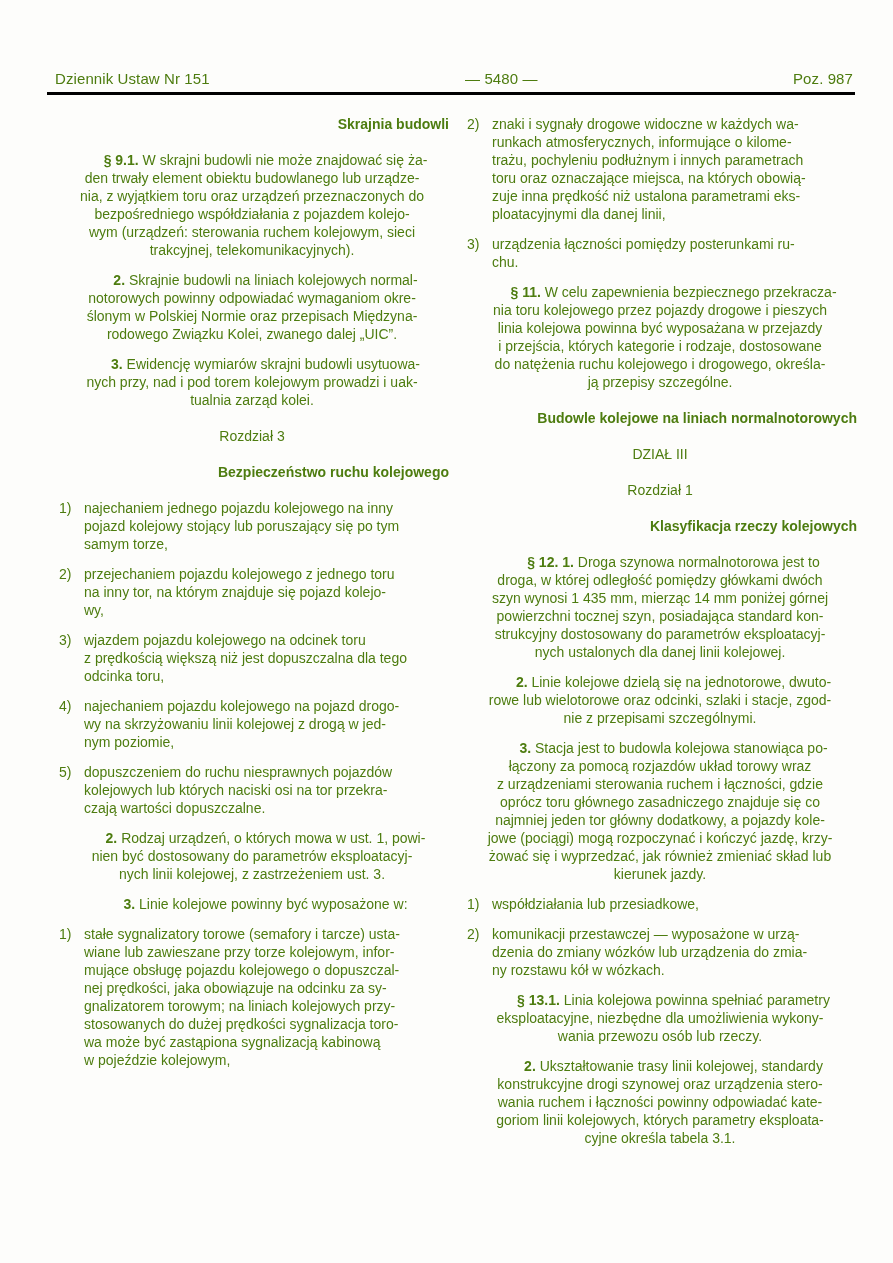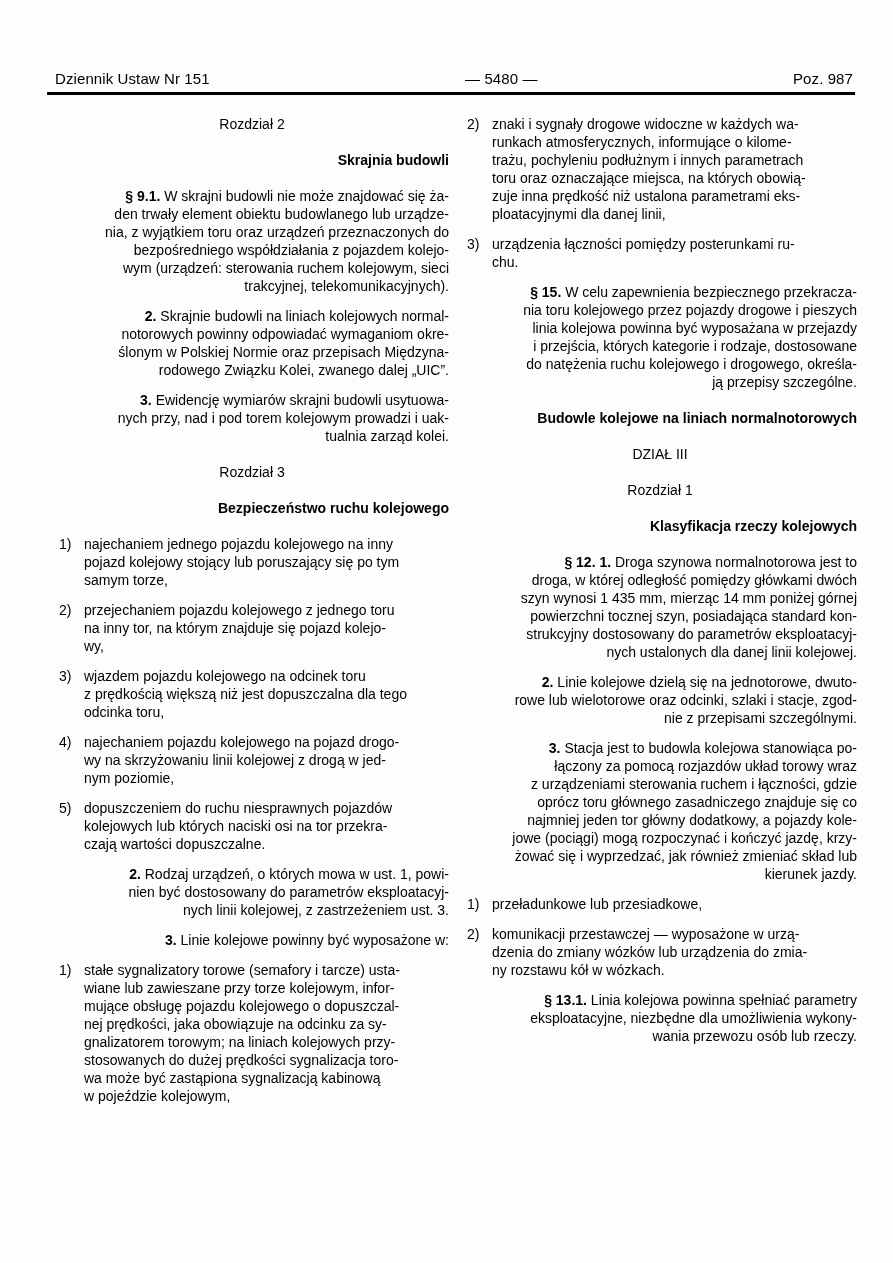--- a/index.html
+++ b/index.html
@@ -2,21 +2,21 @@
 <html><head>
 <meta charset="utf-8">
 <style>
   html, body { margin:0; padding:0; background:#ffffff; }
   .page {
     position: relative;
     width: 893px;
     height: 1263px;
     background: #fdfdfb;
     font-family: "Liberation Sans", sans-serif;
-    color: #000000;
+    color: #4d7c0f;
     overflow: hidden;
     box-sizing: border-box;
   }
   .header-row {
     display: flex;
     justify-content: space-between;
     align-items: baseline;
     padding: 70px 40px 0 55px;
     font-size: 15px;
     letter-spacing: 0.1px;
@@ -33,21 +33,21 @@
   }
   .col { flex: 1 1 0; min-width: 0; }
   .block {
     font-size: 14px;
     line-height: 18px;
     white-space: pre-line;
   }
   .block:first-child { margin-top: 0 !important; }
   .center { text-align: center; margin: 18px 0; }
   .center-bold { text-align: right; font-weight: bold; margin: 18px 0; }
-  .para { text-indent: 27px; margin: 0 0 12px 0; text-align: right; }
+  .para { text-indent: 27px; margin: 0 0 12px 0; text-align: center; }
   .lead { font-weight: bold; }
   .item {
     display: flex;
     margin: 0 0 12px 0;
     padding-left: 4px;
     white-space: normal;
   }
   .item .num { flex: 0 0 25px; }
   .item .body { flex: 1 1 auto; white-space: pre-line; }
 </style>
@@ -56,21 +56,20 @@
 
 <div class="page">
   <div class="header-row">
     <span>Dziennik Ustaw Nr 151</span>
     <span>— 5480 —</span>
     <span>Poz. 987</span>
   </div>
   <hr class="header-rule">
   <div class="columns">
     <div class="col">
-        <div class="block center">Rozdział 2</div>
         <div class="block center-bold">Skrajnia budowli</div>
         <div class="block para"><span class="lead">§ 9.1. </span>W skrajni budowli nie może znajdować się ża-
 den trwały element obiektu budowlanego lub urządze-
 nia, z wyjątkiem toru oraz urządzeń przeznaczonych do
 bezpośredniego współdziałania z pojazdem kolejo-
 wym (urządzeń: sterowania ruchem kolejowym, sieci
 trakcyjnej, telekomunikacyjnych).</div>
         <div class="block para"><span class="lead">2. </span>Skrajnie budowli na liniach kolejowych normal-
 notorowych powinny odpowiadać wymaganiom okre-
 ślonym w Polskiej Normie oraz przepisach Międzyna-
@@ -134,21 +133,21 @@
 trażu, pochyleniu podłużnym i innych parametrach
 toru oraz oznaczające miejsca, na których obowią-
 zuje inna prędkość niż ustalona parametrami eks-
 ploatacyjnymi dla danej linii,</div>
         </div>
         <div class="block item">
           <span class="num">3)</span>
           <div class="body">urządzenia łączności pomiędzy posterunkami ru-
 chu.</div>
         </div>
-        <div class="block para"><span class="lead">§ 15. </span>W celu zapewnienia bezpiecznego przekracza-
+        <div class="block para"><span class="lead">§ 11. </span>W celu zapewnienia bezpiecznego przekracza-
 nia toru kolejowego przez pojazdy drogowe i pieszych
 linia kolejowa powinna być wyposażana w przejazdy
 i przejścia, których kategorie i rodzaje, dostosowane
 do natężenia ruchu kolejowego i drogowego, określa-
 ją przepisy szczególne.</div>
         <div class="block center-bold">Budowle kolejowe na liniach normalnotorowych</div>
         <div class="block center">DZIAŁ III</div>
         <div class="block center">Rozdział 1</div>
         <div class="block center-bold">Klasyfikacja rzeczy kolejowych</div>
         <div class="block para"><span class="lead">§ 12. 1. </span>Droga szynowa normalnotorowa jest to
@@ -163,26 +162,31 @@
         <div class="block para"><span class="lead">3. </span>Stacja jest to budowla kolejowa stanowiąca po-
 łączony za pomocą rozjazdów układ torowy wraz
 z urządzeniami sterowania ruchem i łączności, gdzie
 oprócz toru głównego zasadniczego znajduje się co
 najmniej jeden tor główny dodatkowy, a pojazdy kole-
 jowe (pociągi) mogą rozpoczynać i kończyć jazdę, krzy-
 żować się i wyprzedzać, jak również zmieniać skład lub
 kierunek jazdy.</div>
         <div class="block item">
           <span class="num">1)</span>
-          <div class="body">przeładunkowe lub przesiadkowe,</div>
+          <div class="body">współdziałania lub przesiadkowe,</div>
         </div>
         <div class="block item">
           <span class="num">2)</span>
           <div class="body">komunikacji przestawczej — wyposażone w urzą-
 dzenia do zmiany wózków lub urządzenia do zmia-
 ny rozstawu kół w wózkach.</div>
         </div>
         <div class="block para"><span class="lead">§ 13.1. </span>Linia kolejowa powinna spełniać parametry
 eksploatacyjne, niezbędne dla umożliwienia wykony-
 wania przewozu osób lub rzeczy.</div>
+        <div class="block para"><span class="lead">2. </span>Ukształtowanie trasy linii kolejowej, standardy
+konstrukcyjne drogi szynowej oraz urządzenia stero-
+wania ruchem i łączności powinny odpowiadać kate-
+goriom linii kolejowych, których parametry eksploata-
+cyjne określa tabela 3.1.</div>
       </div>
   </div>
 </div>
 
 </body></html>

